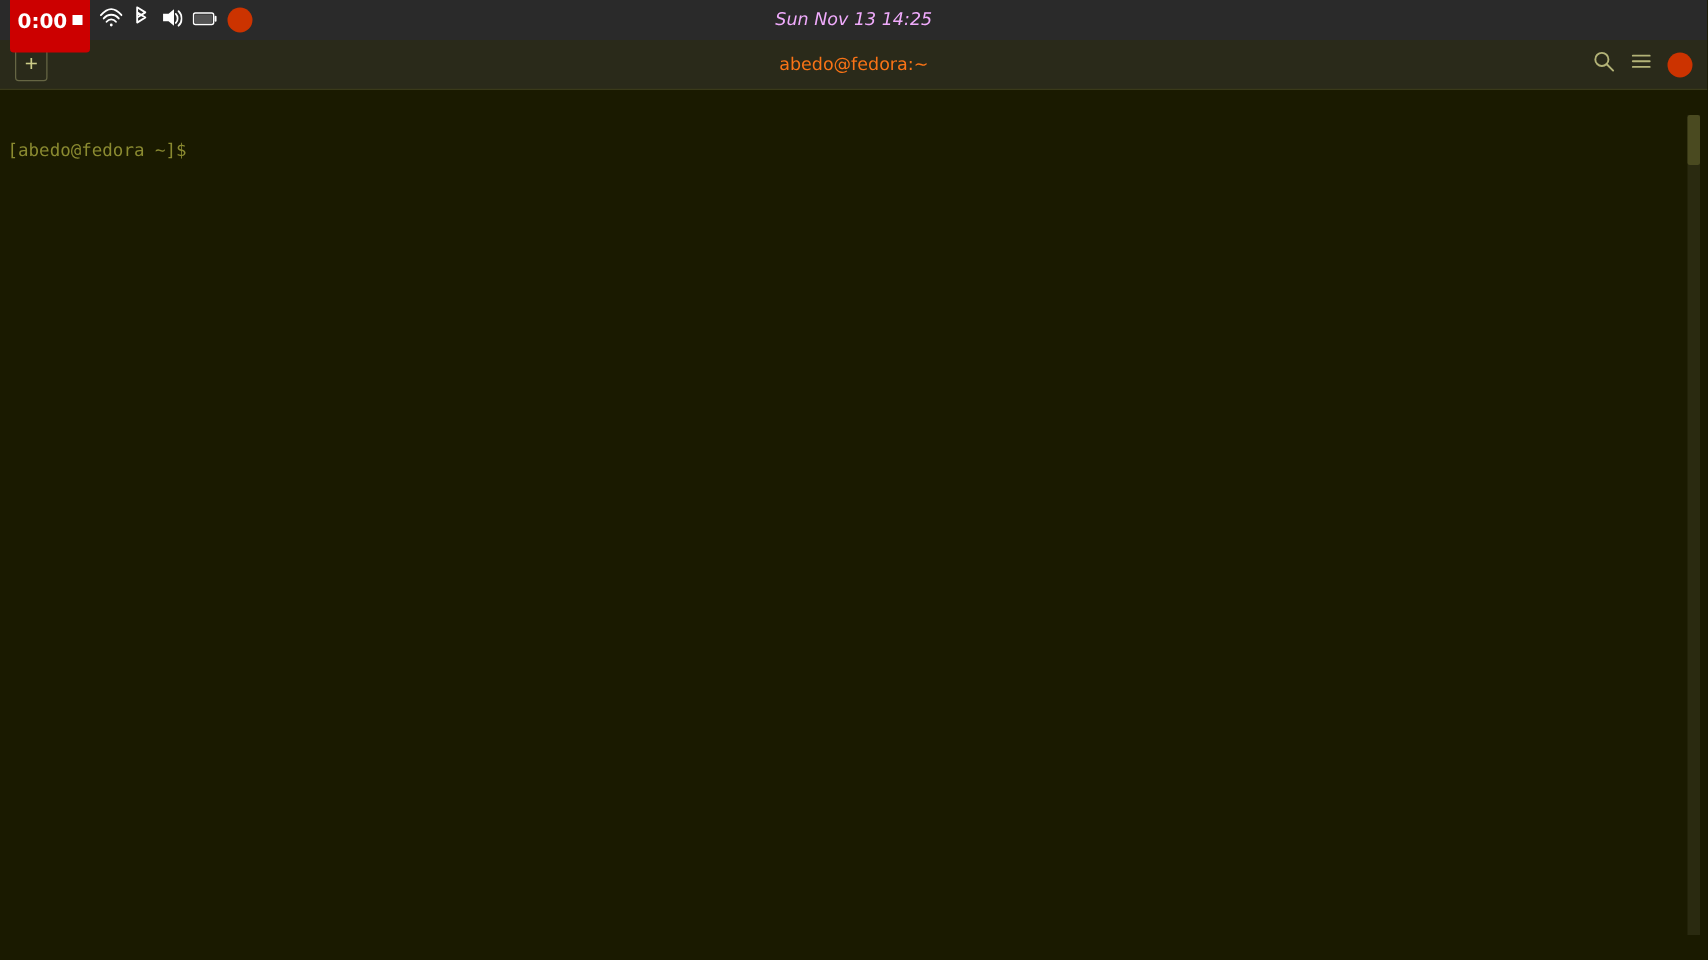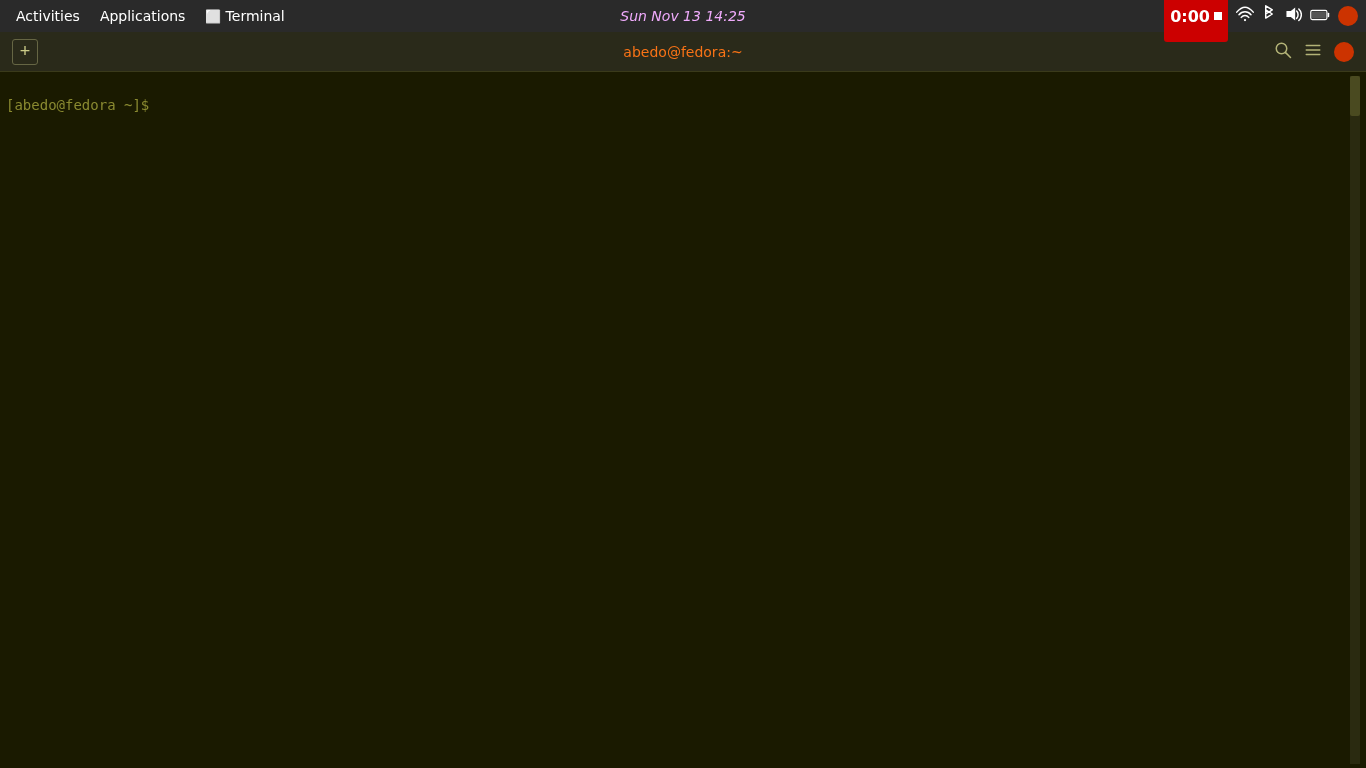--- a/index.html
+++ b/index.html
@@ -149,21 +149,21 @@
       color: #cccc88;
       font-size: 18px;
       cursor: pointer;
       opacity: 0.85;
     }
 
     
     #terminal-content {
       flex: 1;
       background: #1a1a00;
-      padding: 4px 6px;
+      padding: 20px 6px;
       display: flex;
       overflow: hidden;
       position: relative;
     }
 
     #terminal-text-area {
       flex: 1;
       color: #8a8a00;
       font-family: 'DejaVu Sans Mono', 'Courier New', monospace;
       font-size: 14px;
@@ -190,28 +190,20 @@
     }
 
     .terminal-icon-small {
       font-size: 13px;
     }
   </style>
 </head>
 <body>
 
 <div id="system-bar">
-  <div id="system-bar-left">
-    <div class="sys-menu-item">Activities</div>
-    <div class="sys-menu-item">Applications</div>
-    <div class="sys-menu-item" style="display:flex;align-items:center;gap:4px;">
-      <span class="terminal-icon-small">⬜</span>
-      <span>Terminal</span>
-    </div>
-  </div>
 
   <div id="system-bar-center">Sun Nov 13  14:25</div>
 
   <div id="system-bar-right">
     <div id="recording-badge">
       <span>0:00</span>
       <span class="rec-square"></span>
     </div>
     <span class="sys-icon">
       

